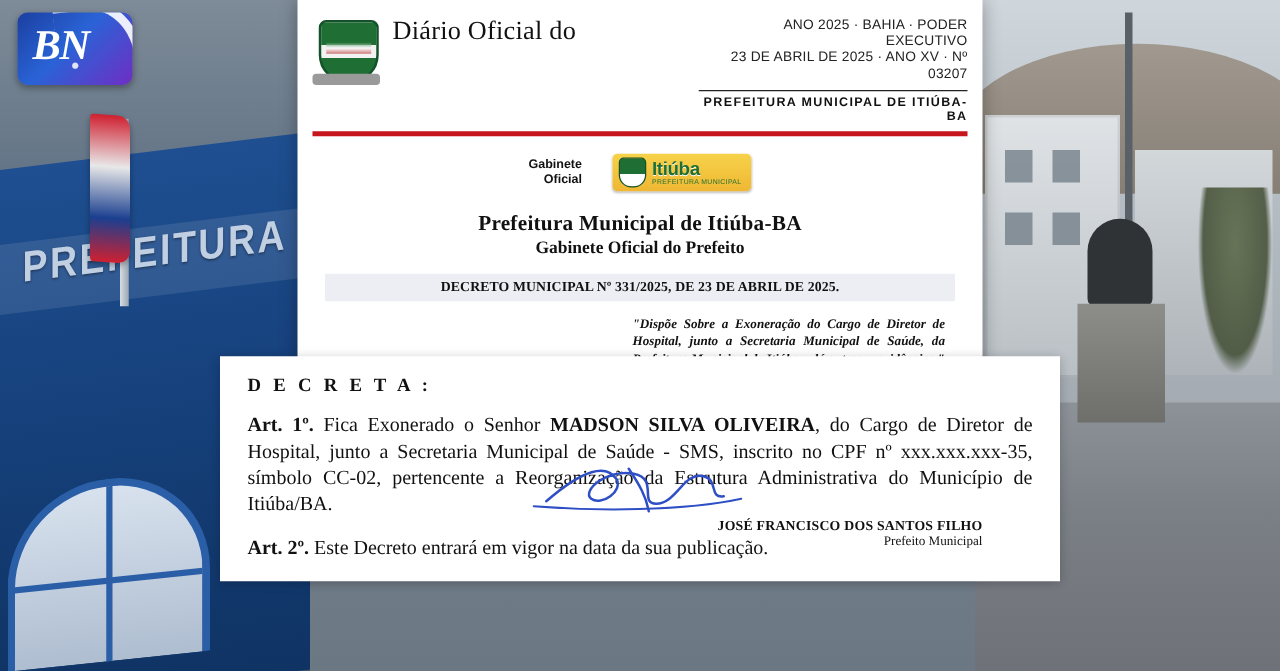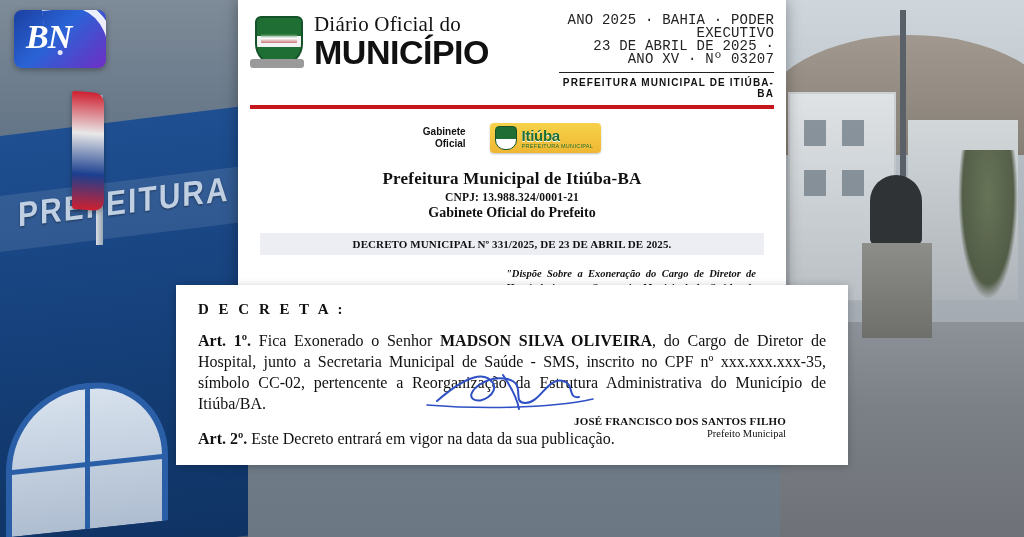--- a/index.html
+++ b/index.html
@@ -260,22 +260,22 @@
     letter-spacing: -.5px;
     color: #111;
     margin-top: -2px;
   }
   .header-right {
     flex: 0 0 215px;
     text-align: right;
     padding-top: 4px;
   }
   .header-right .meta {
-    font-family: Liberation Mono, monospace;
-    font-size: 14px;
+    font-family: Liberation Sans, sans-serif;
+    font-size: 11px;
     color: #222;
     line-height: 13px;
     letter-spacing: .2px;
   }
   .header-right .rule {
     margin: 6px 0 4px auto;
     width: 100%;
     height: 1px;
     background: #222;
   }
@@ -474,21 +474,20 @@
 
   <div class="doc">
 
     <div class="doc-header">
       <div class="crest">
         <div class="shield"></div>
         <div class="ribbon"></div>
       </div>
       <div class="masthead">
         <div class="line1">Diário Oficial do</div>
-        <div class="line2">MUNICÍPIO</div>
       </div>
       <div class="header-right">
         <div class="meta">ANO 2025 · BAHIA · PODER EXECUTIVO</div>
         <div class="meta">23 DE ABRIL DE 2025 · ANO XV · Nº 03207</div>
         <div class="rule"></div>
         <div class="entity">PREFEITURA MUNICIPAL DE ITIÚBA-BA</div>
       </div>
     </div>
     <div class="redbar"></div>
 
@@ -501,21 +500,20 @@
         <div class="mini-crest"></div>
         <div>
           <span class="name">Itiúba</span>
           <span class="sub">PREFEITURA MUNICIPAL</span>
         </div>
       </div>
     </div>
 
     <div class="title-block">
       <div class="t1">Prefeitura Municipal de Itiúba-BA</div>
-      <div class="t2">CNPJ: 13.988.324/0001-21</div>
       <div class="t3">Gabinete Oficial do Prefeito</div>
     </div>
 
     <div class="decreto-bar">DECRETO MUNICIPAL Nº 331/2025, DE 23 DE ABRIL DE 2025.</div>
 
     <div class="ementa">"Dispõe Sobre a Exoneração do Cargo de Diretor de Hospital, junto a Secretaria Municipal de Saúde, da Prefeitura Municipal de Itiúba e dá outras providências."</div>
 
     <div class="preamble">
       <b>O PREFEITO MUNICIPAL DE ITIÚBA,</b><span> Estado da Bahia, </span><b>JOSÉ FRANCISCO DOS SANTOS FILHO,</b><span> no uso de suas atribuições legais, conferidas pelo art. 66, inciso</span>
     </div>

